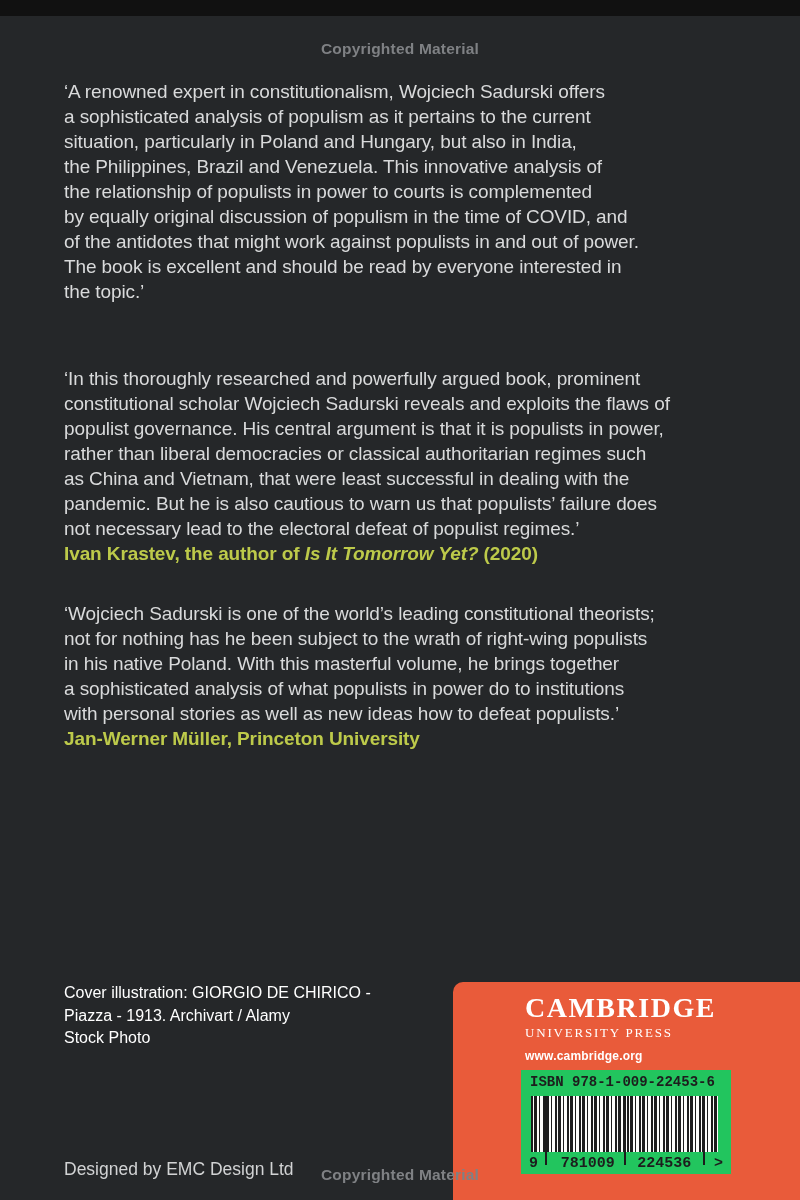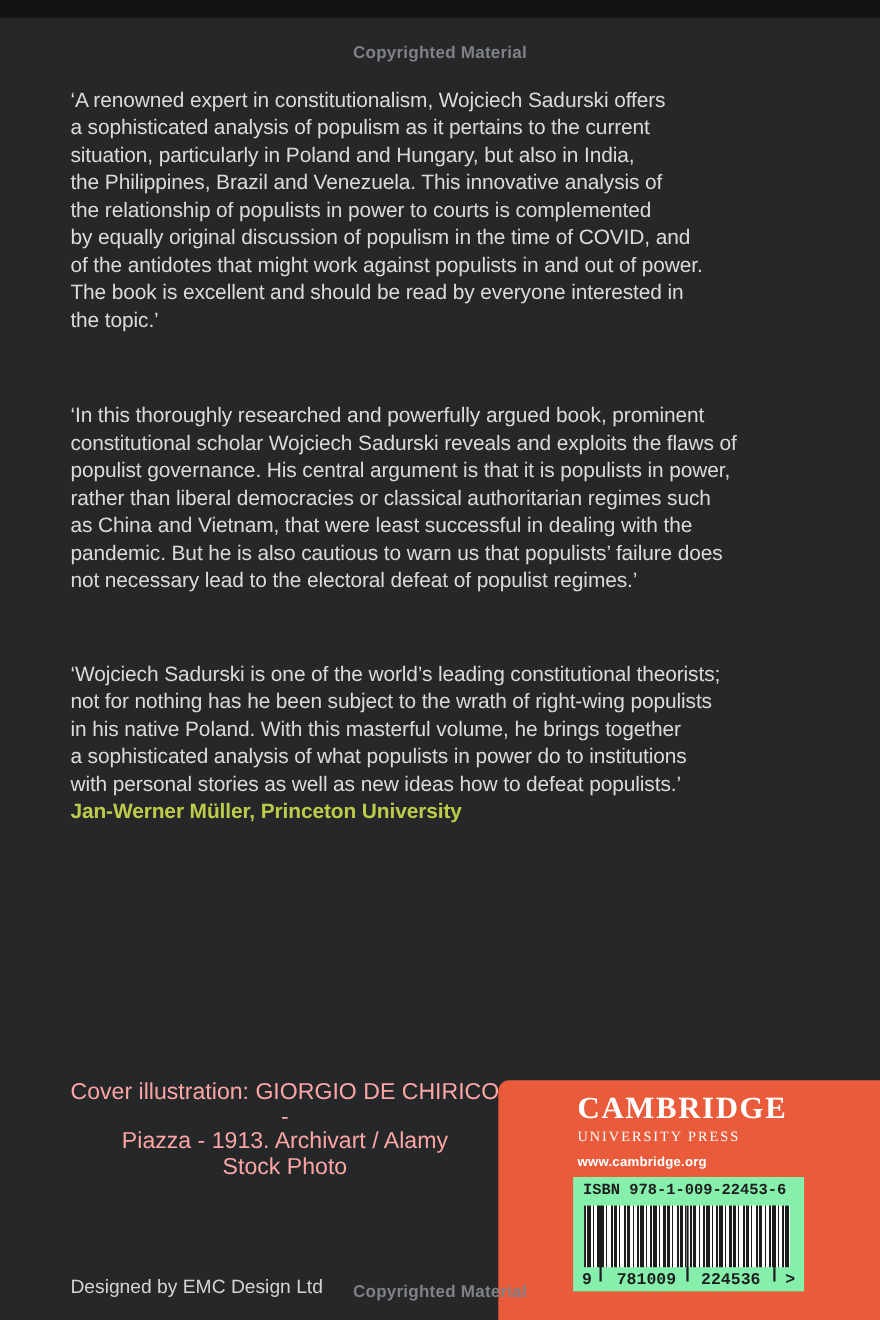--- a/index.html
+++ b/index.html
@@ -43,25 +43,24 @@
   #quote1 { top: 63px; }
   #quote2 { top: 350px; }
   #quote3 { top: 585px; }
   #bio { top: 767px; }
   .author-name { color: #b85133; font-weight: 700; }
   .credit-block {
     position: absolute;
     left: 64px;
     top: 966px;
     width: 390px;
-    color: #fca5a5;
-    font-size: 21px;
+    color: #ffffff;
+    font-size: 16px;
     line-height: 22.6px;
     white-space: pre-line;
-    text-align: center;
   }
   .designed-by {
     position: absolute;
     left: 64px;
     top: 1143px;
     color: #d2d3d4;
     font-size: 17.5px;
   }
   
   .publisher-panel {
@@ -102,21 +101,21 @@
     margin-top: 7px;
     letter-spacing: 0.2px;
   }
   
   .barcode-box {
     position: absolute;
     left: 68px;
     top: 88px;
     width: 210px;
     height: 104px;
-    background: #86efac;
+    background: #22c55e;
   }
   .isbn-line {
     position: absolute;
     top: 4px;
     left: 9px;
     color: #1d1d1d;
     font-family: "Liberation Mono", monospace;
     font-weight: 700;
     font-size: 14px;
     letter-spacing: 0px;
@@ -179,20 +178,21 @@
   </div>
 
   <div class="quote-block" id="quote2">
     <p>‘In this thoroughly researched and powerfully argued book, prominent
 constitutional scholar Wojciech Sadurski reveals and exploits the flaws of
 populist governance. His central argument is that it is populists in power,
 rather than liberal democracies or classical authoritarian regimes such
 as China and Vietnam, that were least successful in dealing with the
 pandemic. But he is also cautious to warn us that populists’ failure does
 not necessary lead to the electoral defeat of populist regimes.’</p>
+    <p class="attribution"><span>Ivan Krastev, the author of </span><span class="it">Is It Tomorrow Yet?</span><span> (2020)</span></p>
   </div>
 
   <div class="quote-block" id="quote3">
     <p>‘Wojciech Sadurski is one of the world’s leading constitutional theorists;
 not for nothing has he been subject to the wrath of right-wing populists
 in his native Poland. With this masterful volume, he brings together
 a sophisticated analysis of what populists in power do to institutions
 with personal stories as well as new ideas how to defeat populists.’</p>
     <p class="attribution"><span>Jan-Werner Müller, Princeton University</span><span class="it"></span><span></span></p>
   </div>

